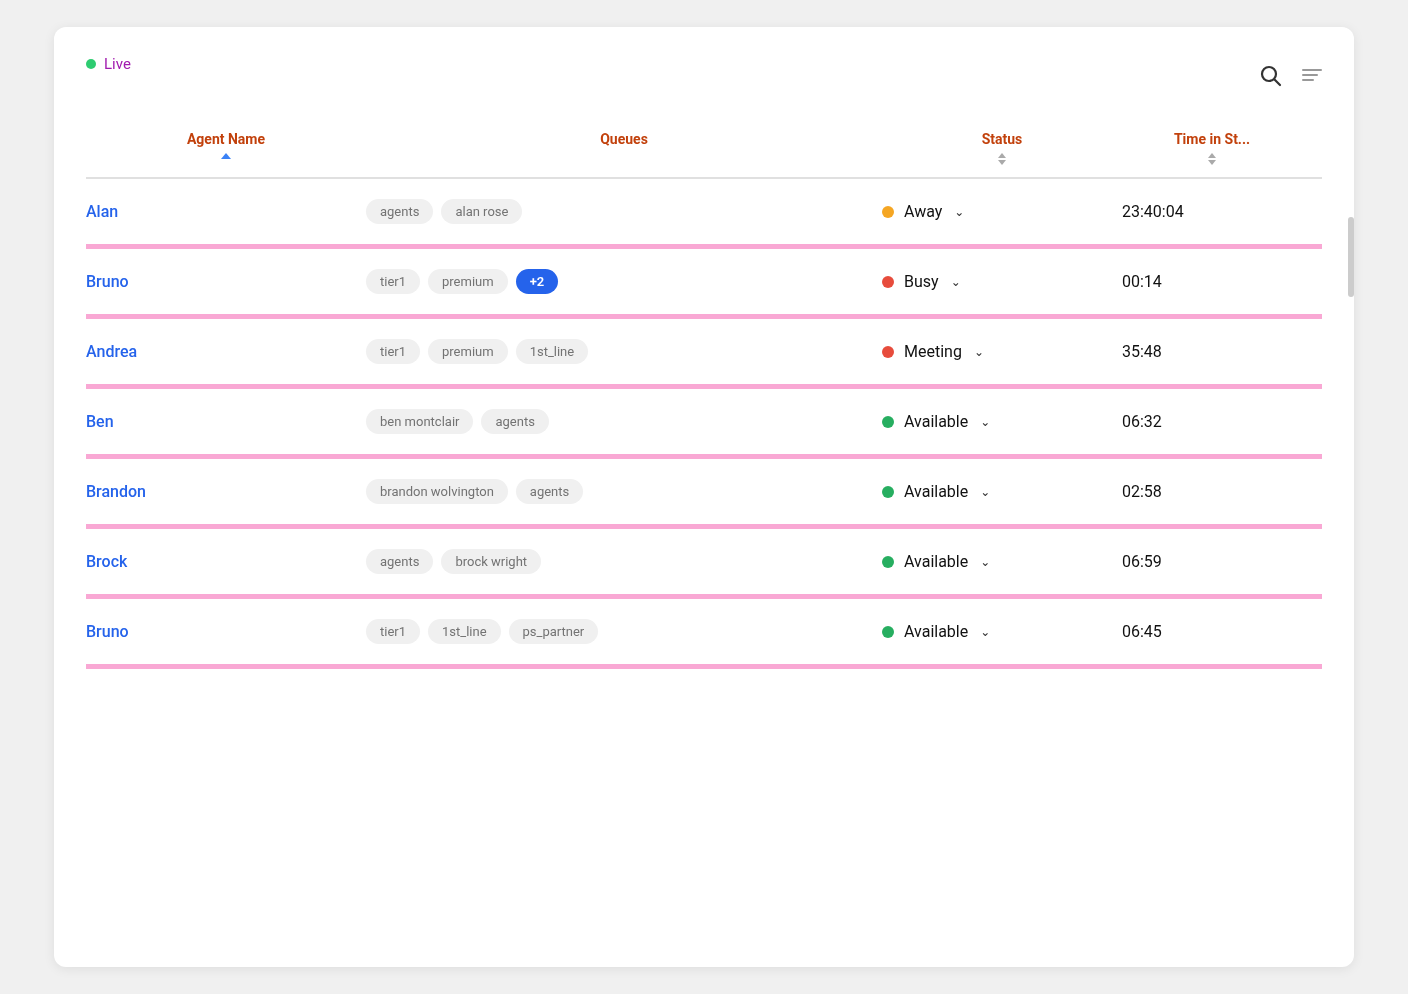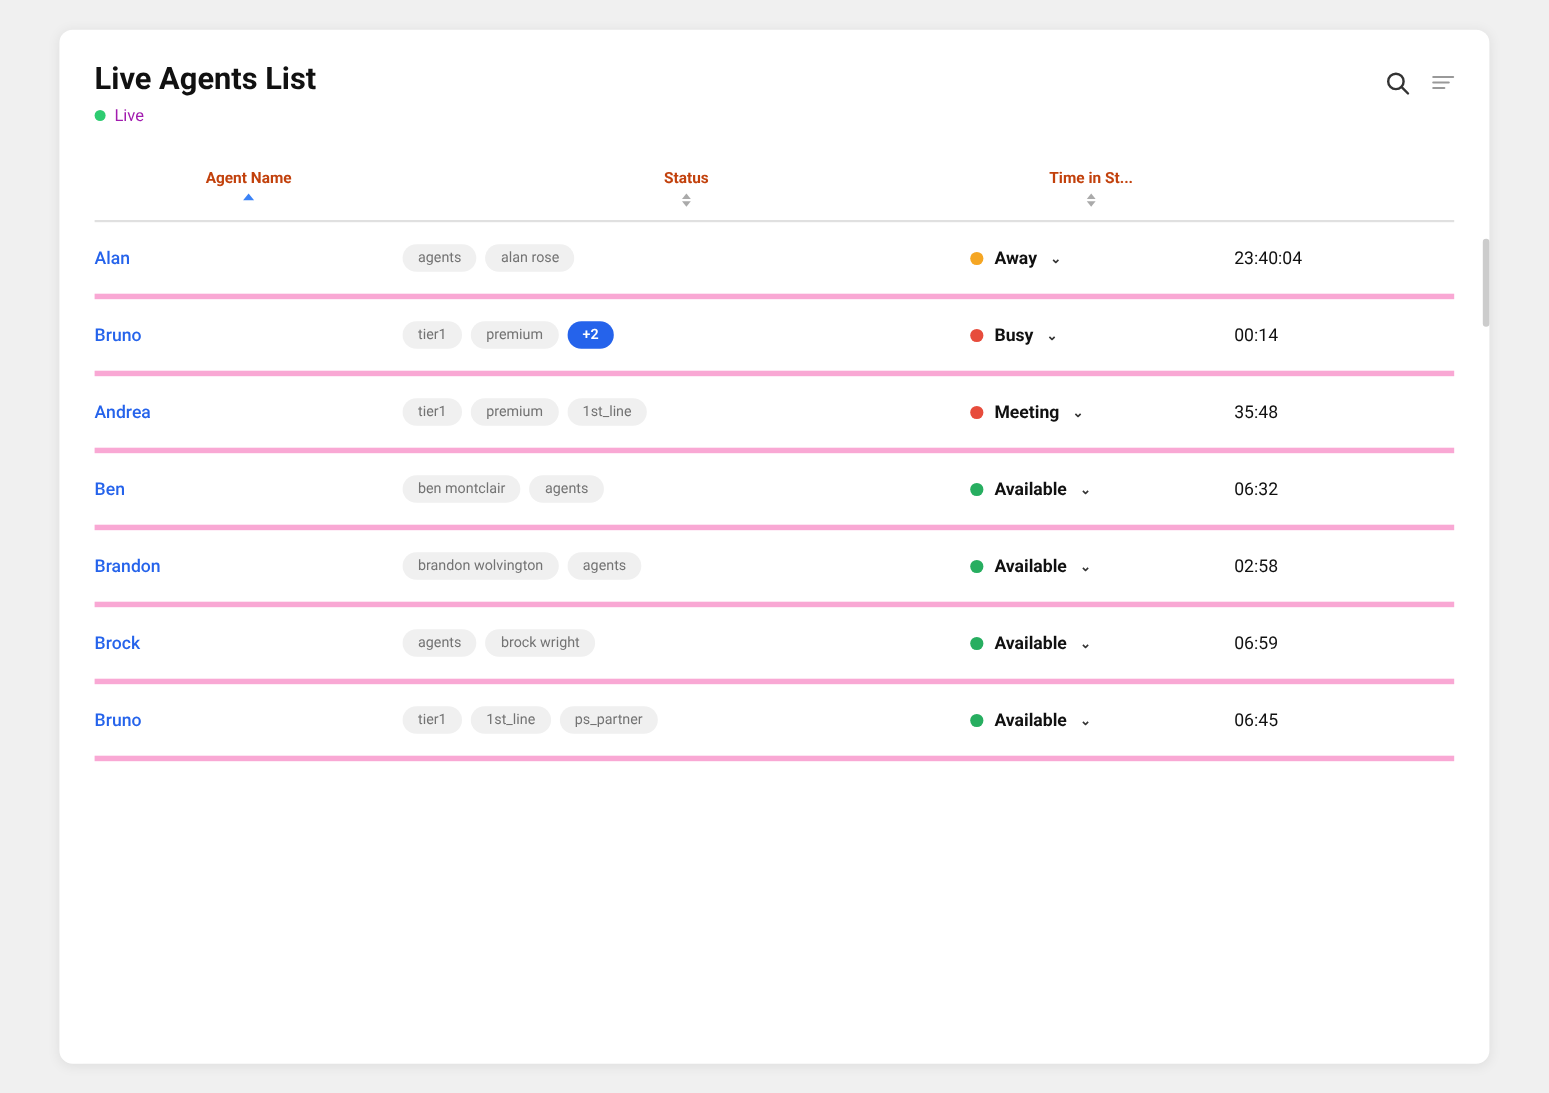--- a/index.html
+++ b/index.html
@@ -190,21 +190,21 @@
       font-weight: 600;
       white-space: nowrap;
     }
 
     .status-cell {
       display: flex;
       align-items: center;
       gap: 10px;
       font-size: 16px;
       color: #111;
-      font-weight: 700;
+      font-weight: 400;
     }
 
     .status-dot {
       width: 12px;
       height: 12px;
       border-radius: 50%;
       flex-shrink: 0;
     }
 
     .status-dot.away { background: #f5a623; }
@@ -234,21 +234,20 @@
       background: #ccc;
       border-radius: 3px;
     }
   </style>
 </head>
 <body>
 
 <div class="card">
   <div class="header">
     <div class="header-left">
-      <div class="page-title">Live Agents List</div>
       <div class="live-indicator">
         <span class="live-dot"></span>
         <span>Live</span>
       </div>
     </div>
     <div class="header-actions">
       <button class="icon-btn">
         <svg width="24" height="24" viewBox="0 0 24 24" fill="none" stroke="#333" stroke-width="2.2" stroke-linecap="round" stroke-linejoin="round">
           <circle cx="11" cy="11" r="7"></circle>
           <line x1="16.5" y1="16.5" x2="22" y2="22"></line>
@@ -263,20 +262,23 @@
   </div>
 
   <div class="table-header">
     <div class="col-header">
       <span>Agent Name</span>
       <span class="sort-icon">
         <span class="sort-arrow-up"></span>
       </span>
     </div>
     <div class="col-header">
+      <span>Queues</span>
+    </div>
+    <div class="col-header">
       <span>Status</span>
       <span class="sort-arrow-neutral">
         <span class="arrow-up"></span>
         <span class="arrow-down"></span>
       </span>
     </div>
     <div class="col-header" style="justify-content: flex-end; padding-right: 20px;">
       <span>Time in St...</span>
       <span class="sort-arrow-neutral">
         <span class="arrow-up"></span>

